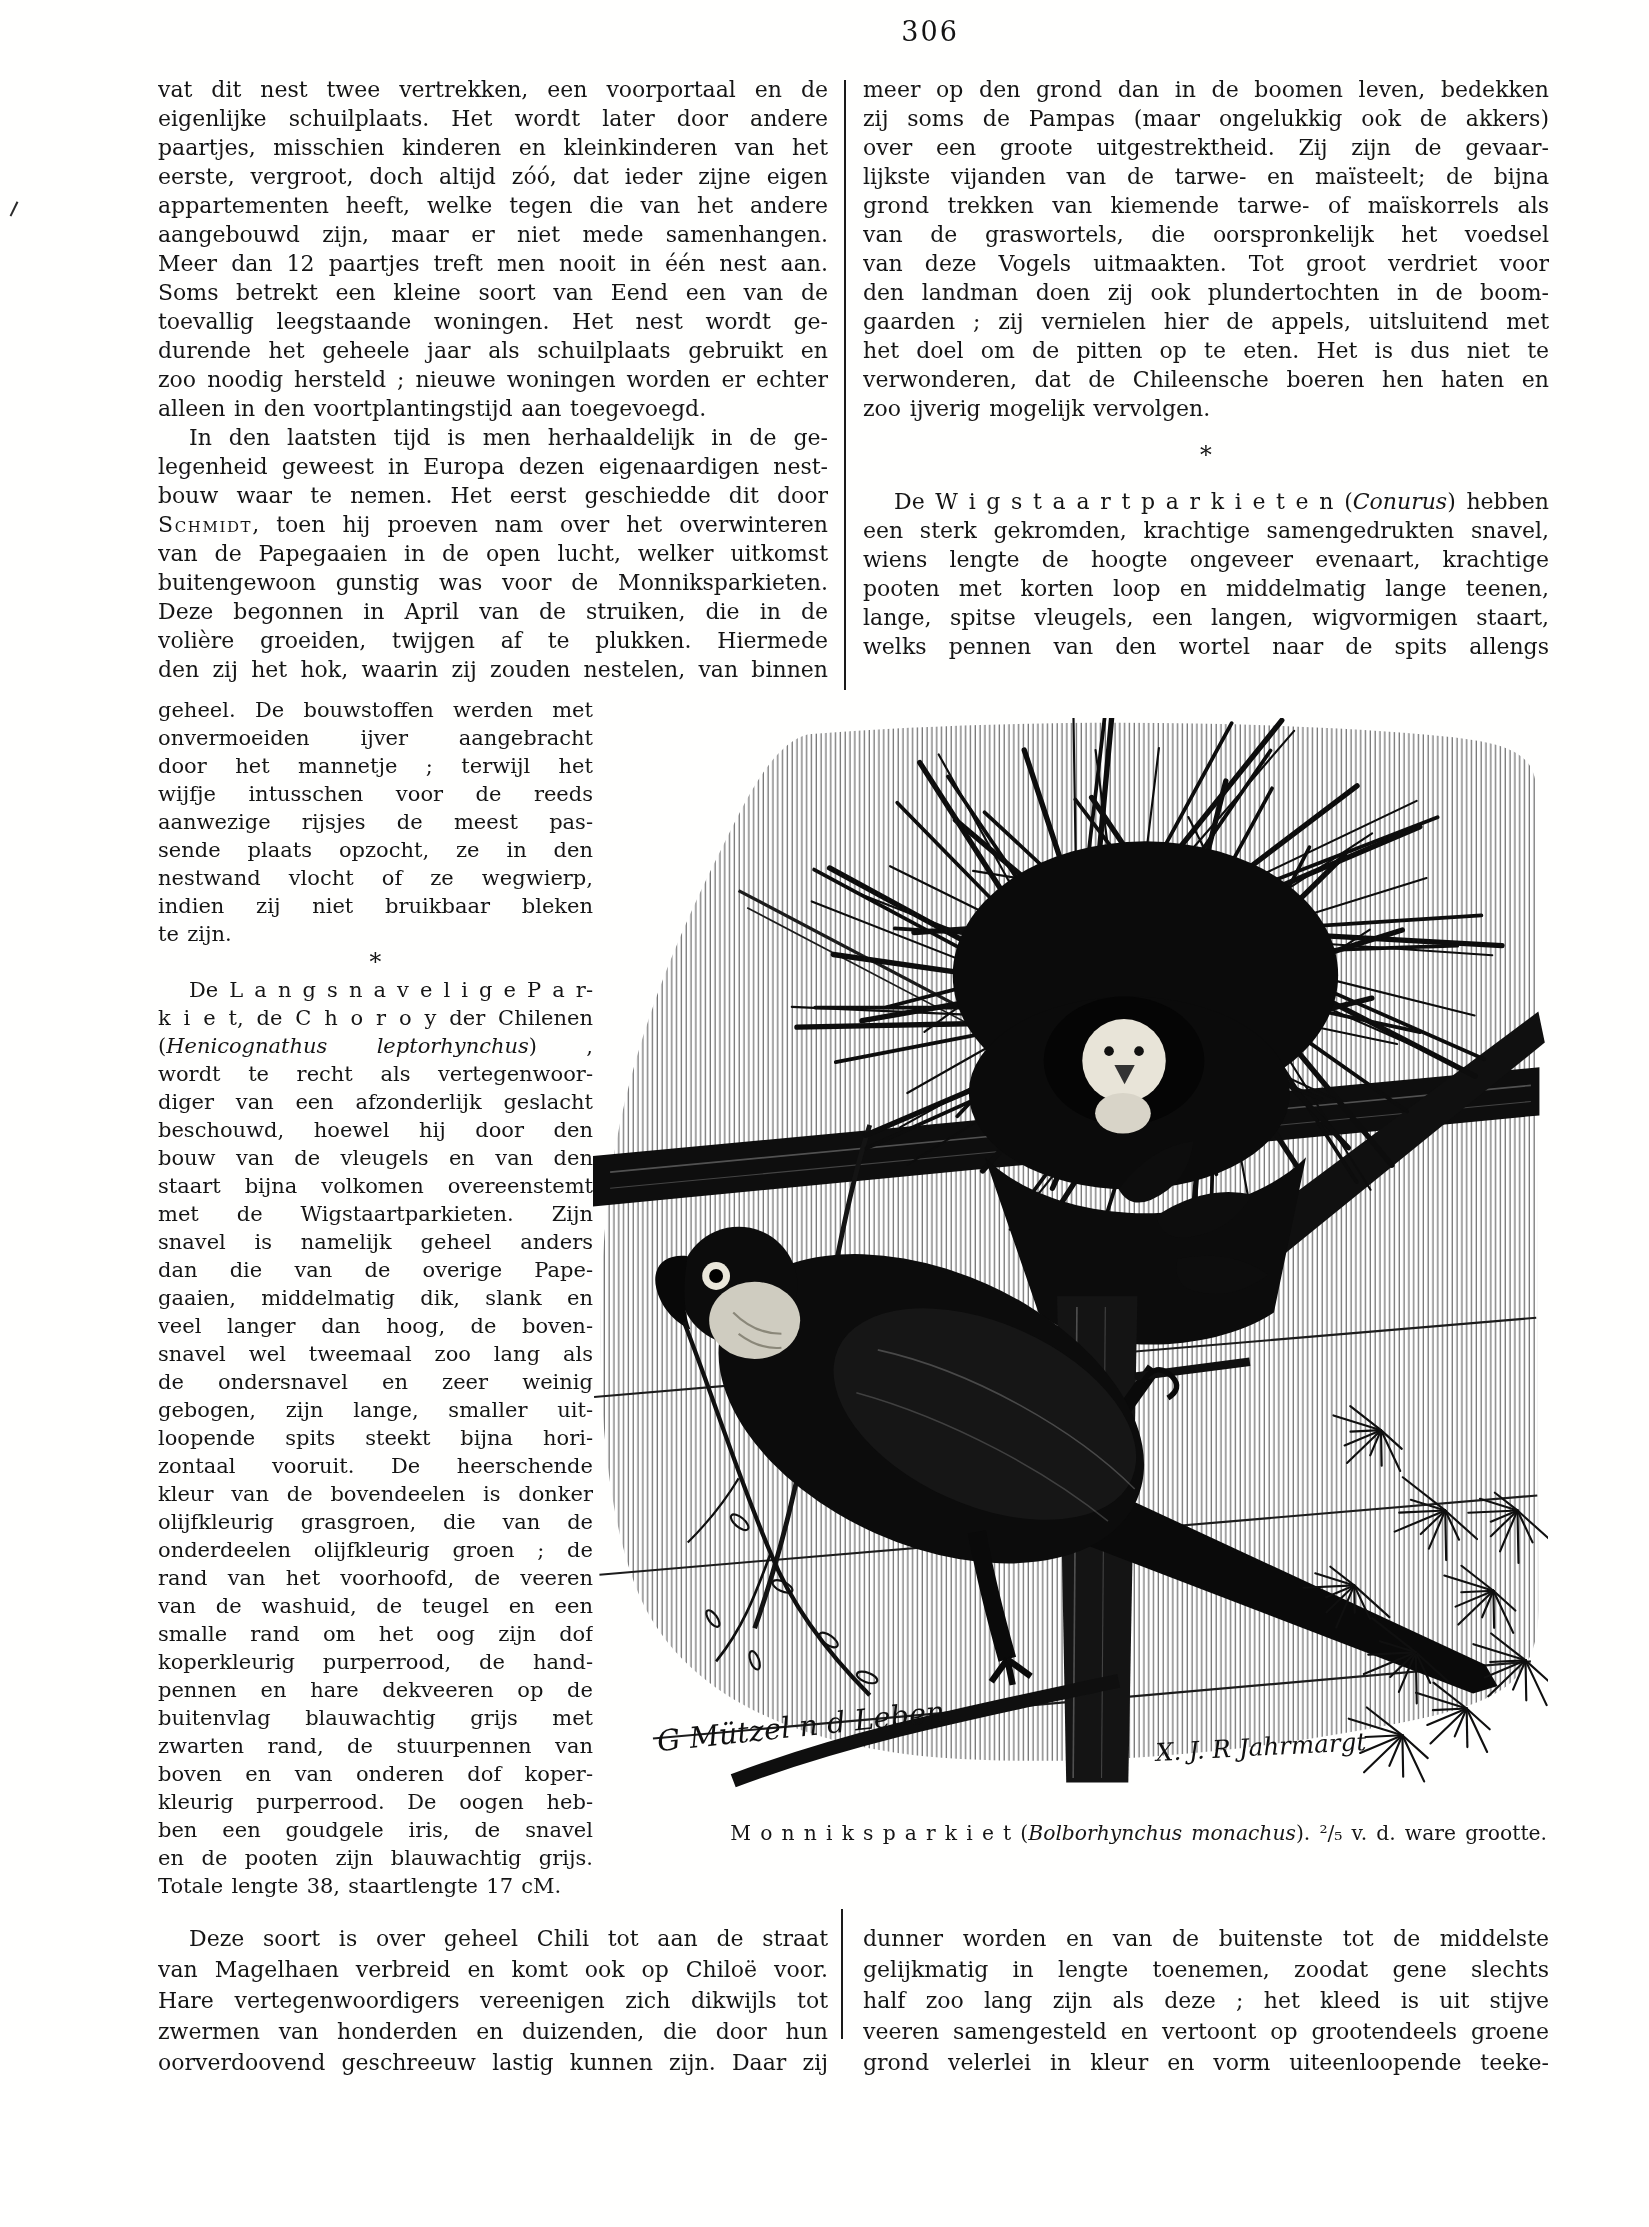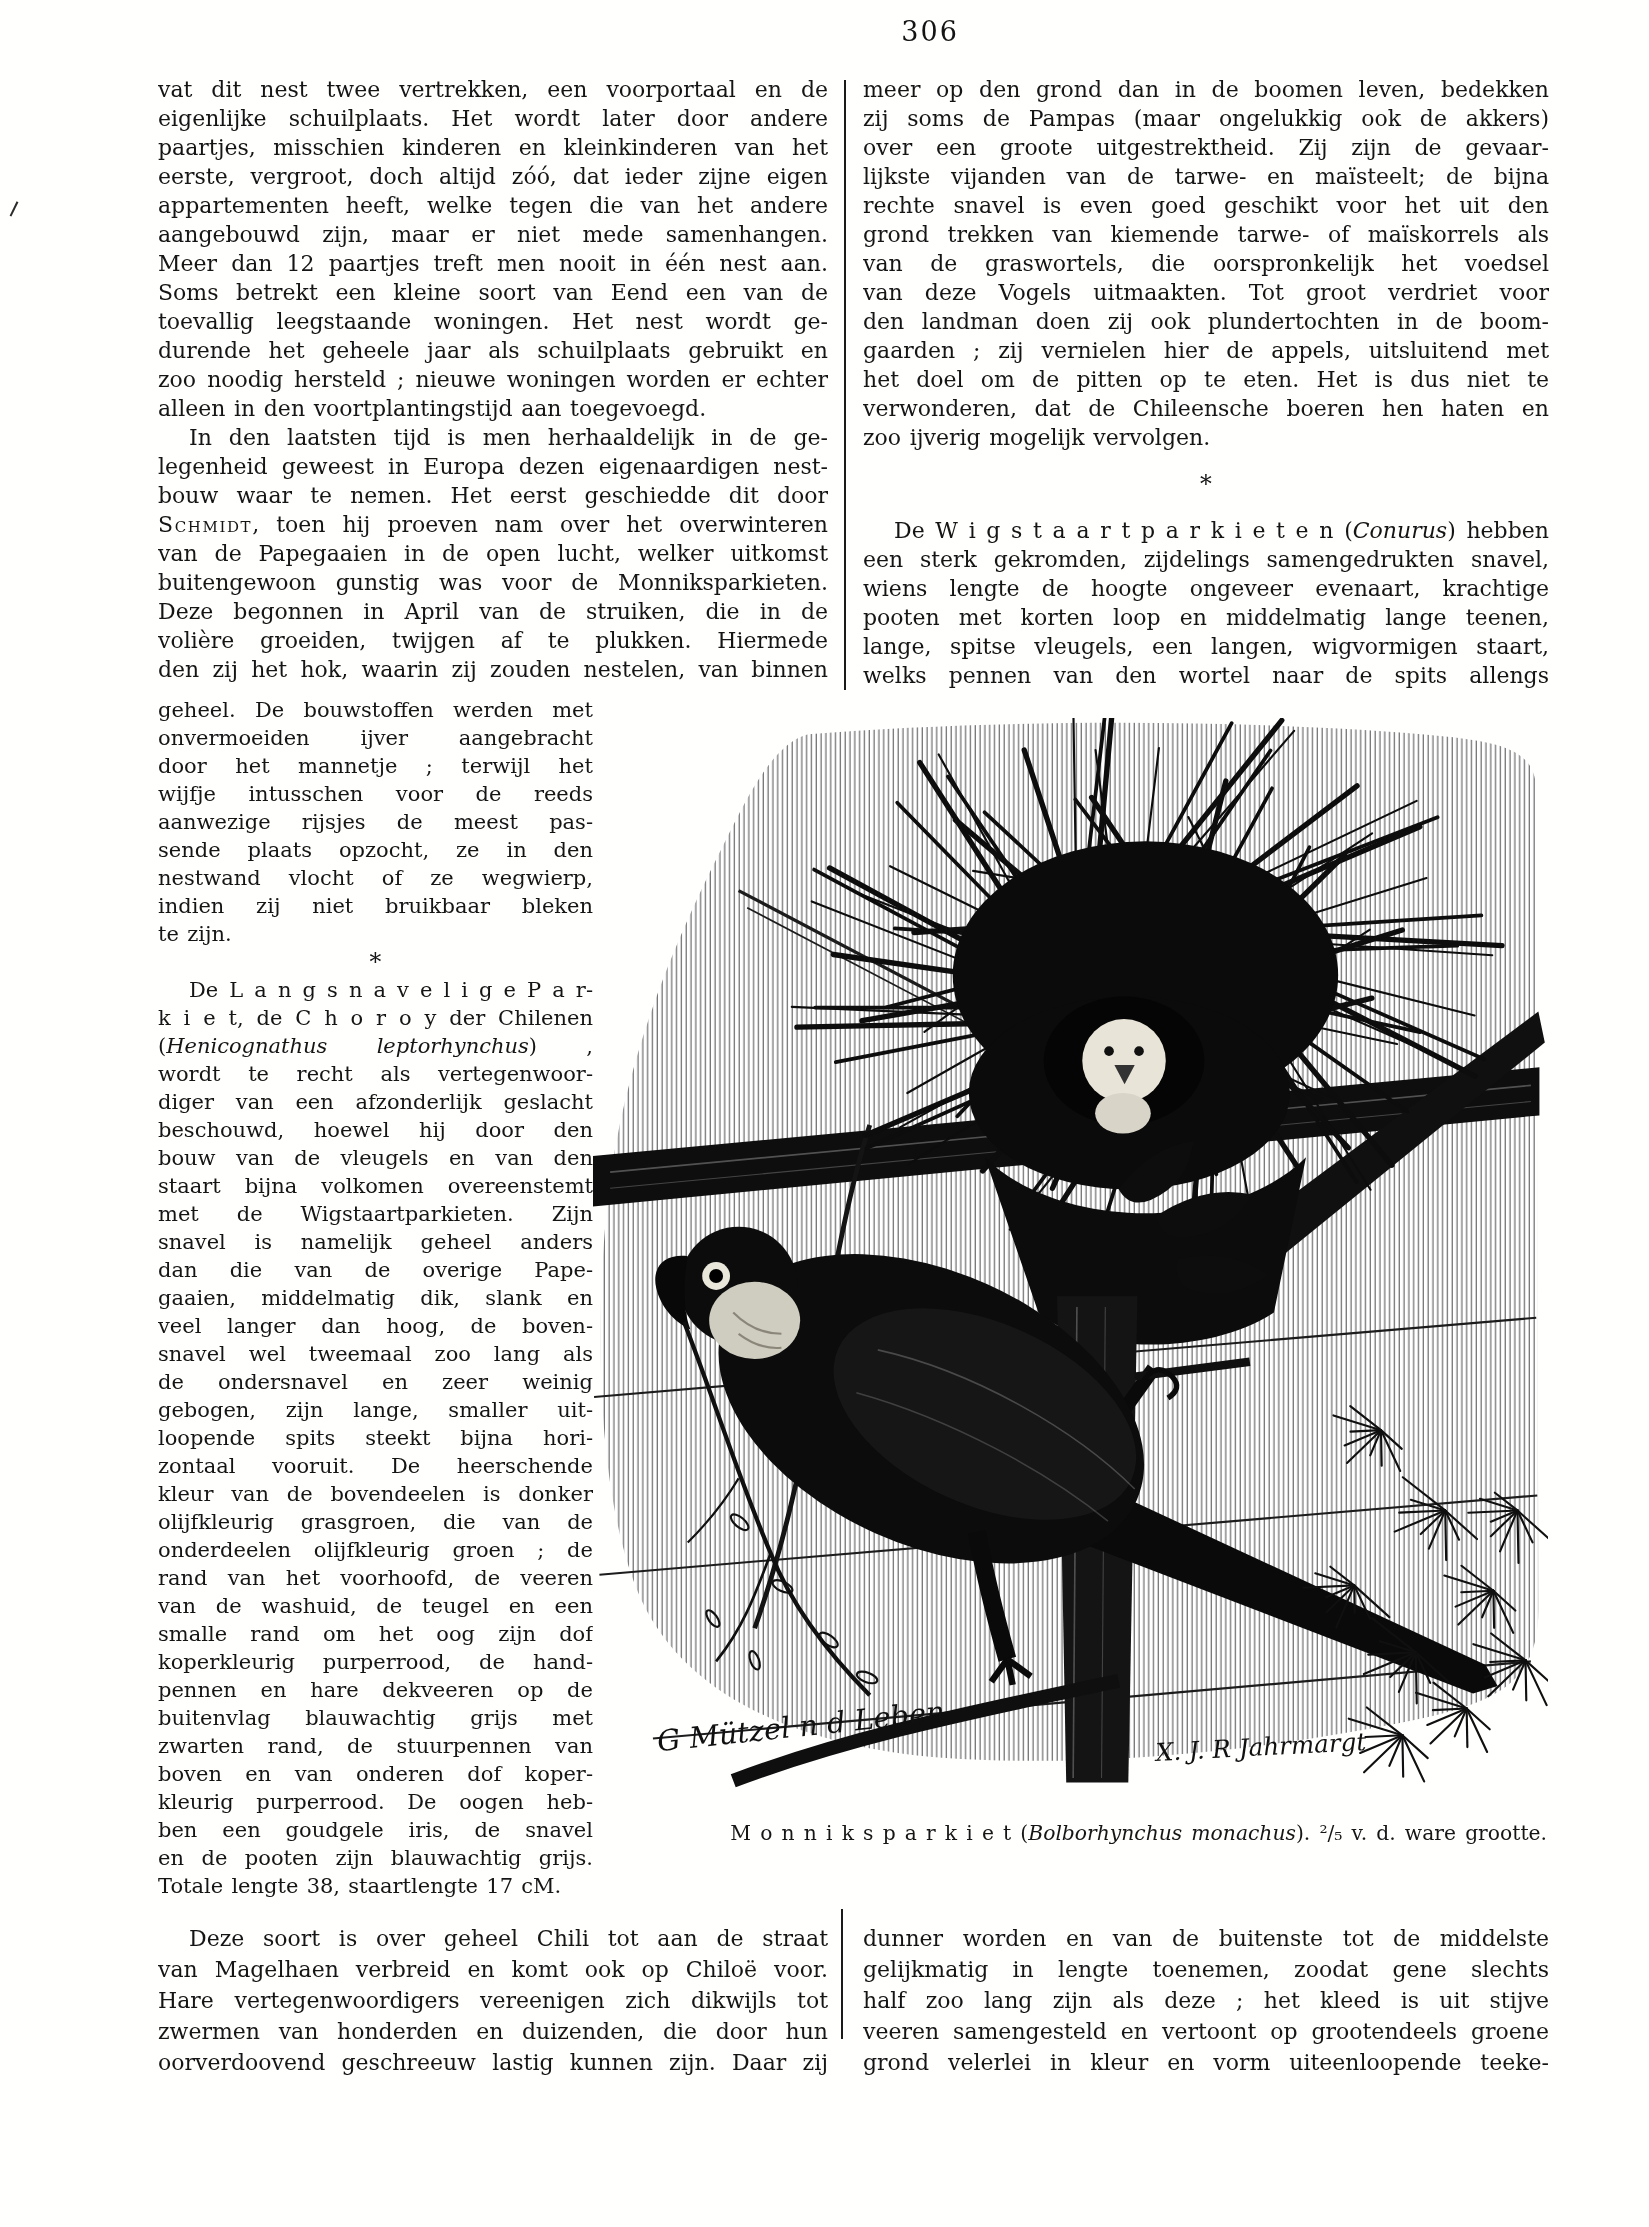--- a/index.html
+++ b/index.html
@@ -65,32 +65,31 @@
       <div class="tl">buitengewoon gunstig was voor de Monniksparkieten.</div>
       <div class="tl">Deze begonnen in April van de struiken, die in de</div>
       <div class="tl">volière groeiden, twijgen af te plukken. Hiermede bekleed-</div>
       <div class="tl">den zij het hok, waarin zij zouden nestelen, van binnen</div>
     </div>
   <div id="right-top" class="colblock">
       <div class="tl">meer op den grond dan in de boomen leven, bedekken</div>
       <div class="tl">zij soms de Pampas (maar ongelukkig ook de akkers)</div>
       <div class="tl">over een groote uitgestrektheid.  Zij zijn de gevaar-</div>
       <div class="tl">lijkste vijanden van de tarwe- en maïsteelt; de bijna</div>
-      <div class="tl">rechte snavel is even goed geschikt voor het uit den</div>
       <div class="tl">grond trekken van kiemende tarwe- of maïskorrels als</div>
       <div class="tl">van de graswortels, die oorspronkelijk het voedsel</div>
       <div class="tl">van deze Vogels uitmaakten.  Tot groot verdriet voor</div>
       <div class="tl">den landman doen zij ook plundertochten in de boom-</div>
       <div class="tl">gaarden ; zij vernielen hier de appels, uitsluitend met</div>
       <div class="tl">het doel om de pitten op te eten.  Het is dus niet te</div>
       <div class="tl">verwonderen, dat de Chileensche boeren hen haten en</div>
       <div class="tl end">zoo ijverig mogelijk vervolgen.</div>
       <div class="sep">*</div>
       <div class="tl ind">De  W i g s t a a r t p a r k i e t e n  (<i>Conurus</i>) hebben</div>
-      <div class="tl">een sterk gekromden, zijdelings samengedrukten snavel,</div>
+      <div class="tl">een sterk gekromden, krachtige samengedrukten snavel,</div>
       <div class="tl">wiens lengte de hoogte ongeveer evenaart, krachtige</div>
       <div class="tl">pooten met korten loop en middelmatig lange teenen,</div>
       <div class="tl">lange, spitse vleugels, een langen, wigvormigen staart,</div>
       <div class="tl">welks pennen van den wortel naar de spits allengs</div>
     </div>
   <div id="left-narrow" class="colblock">
       <div class="tl">geheel.  De bouwstoffen werden met</div>
       <div class="tl">onvermoeiden ijver aangebracht</div>
       <div class="tl">door het mannetje ;  terwijl het</div>
       <div class="tl">wijfje intusschen voor de reeds</div>

